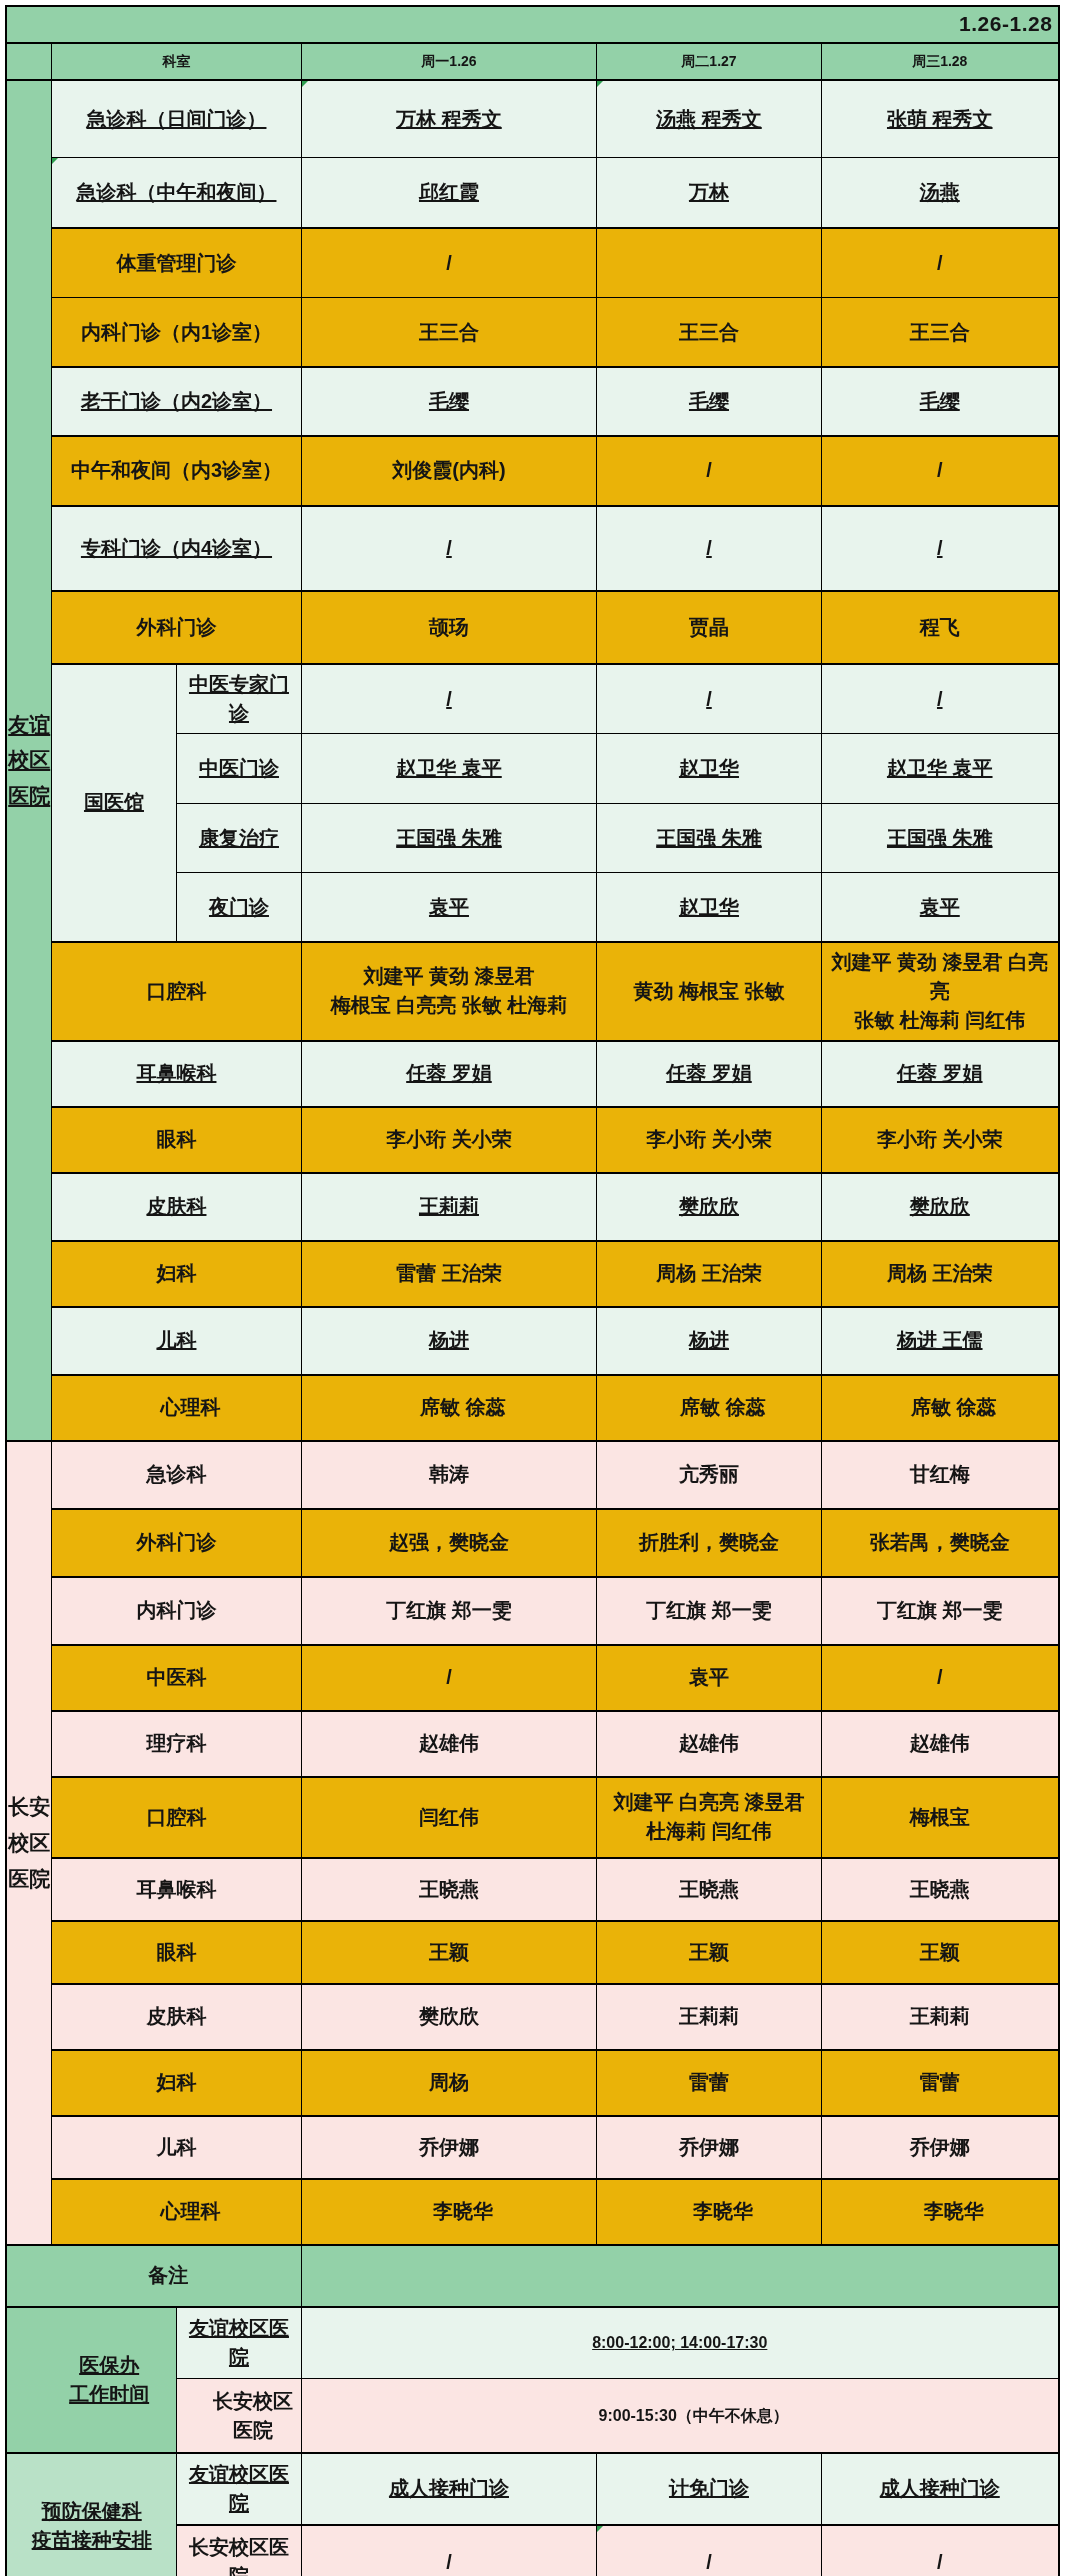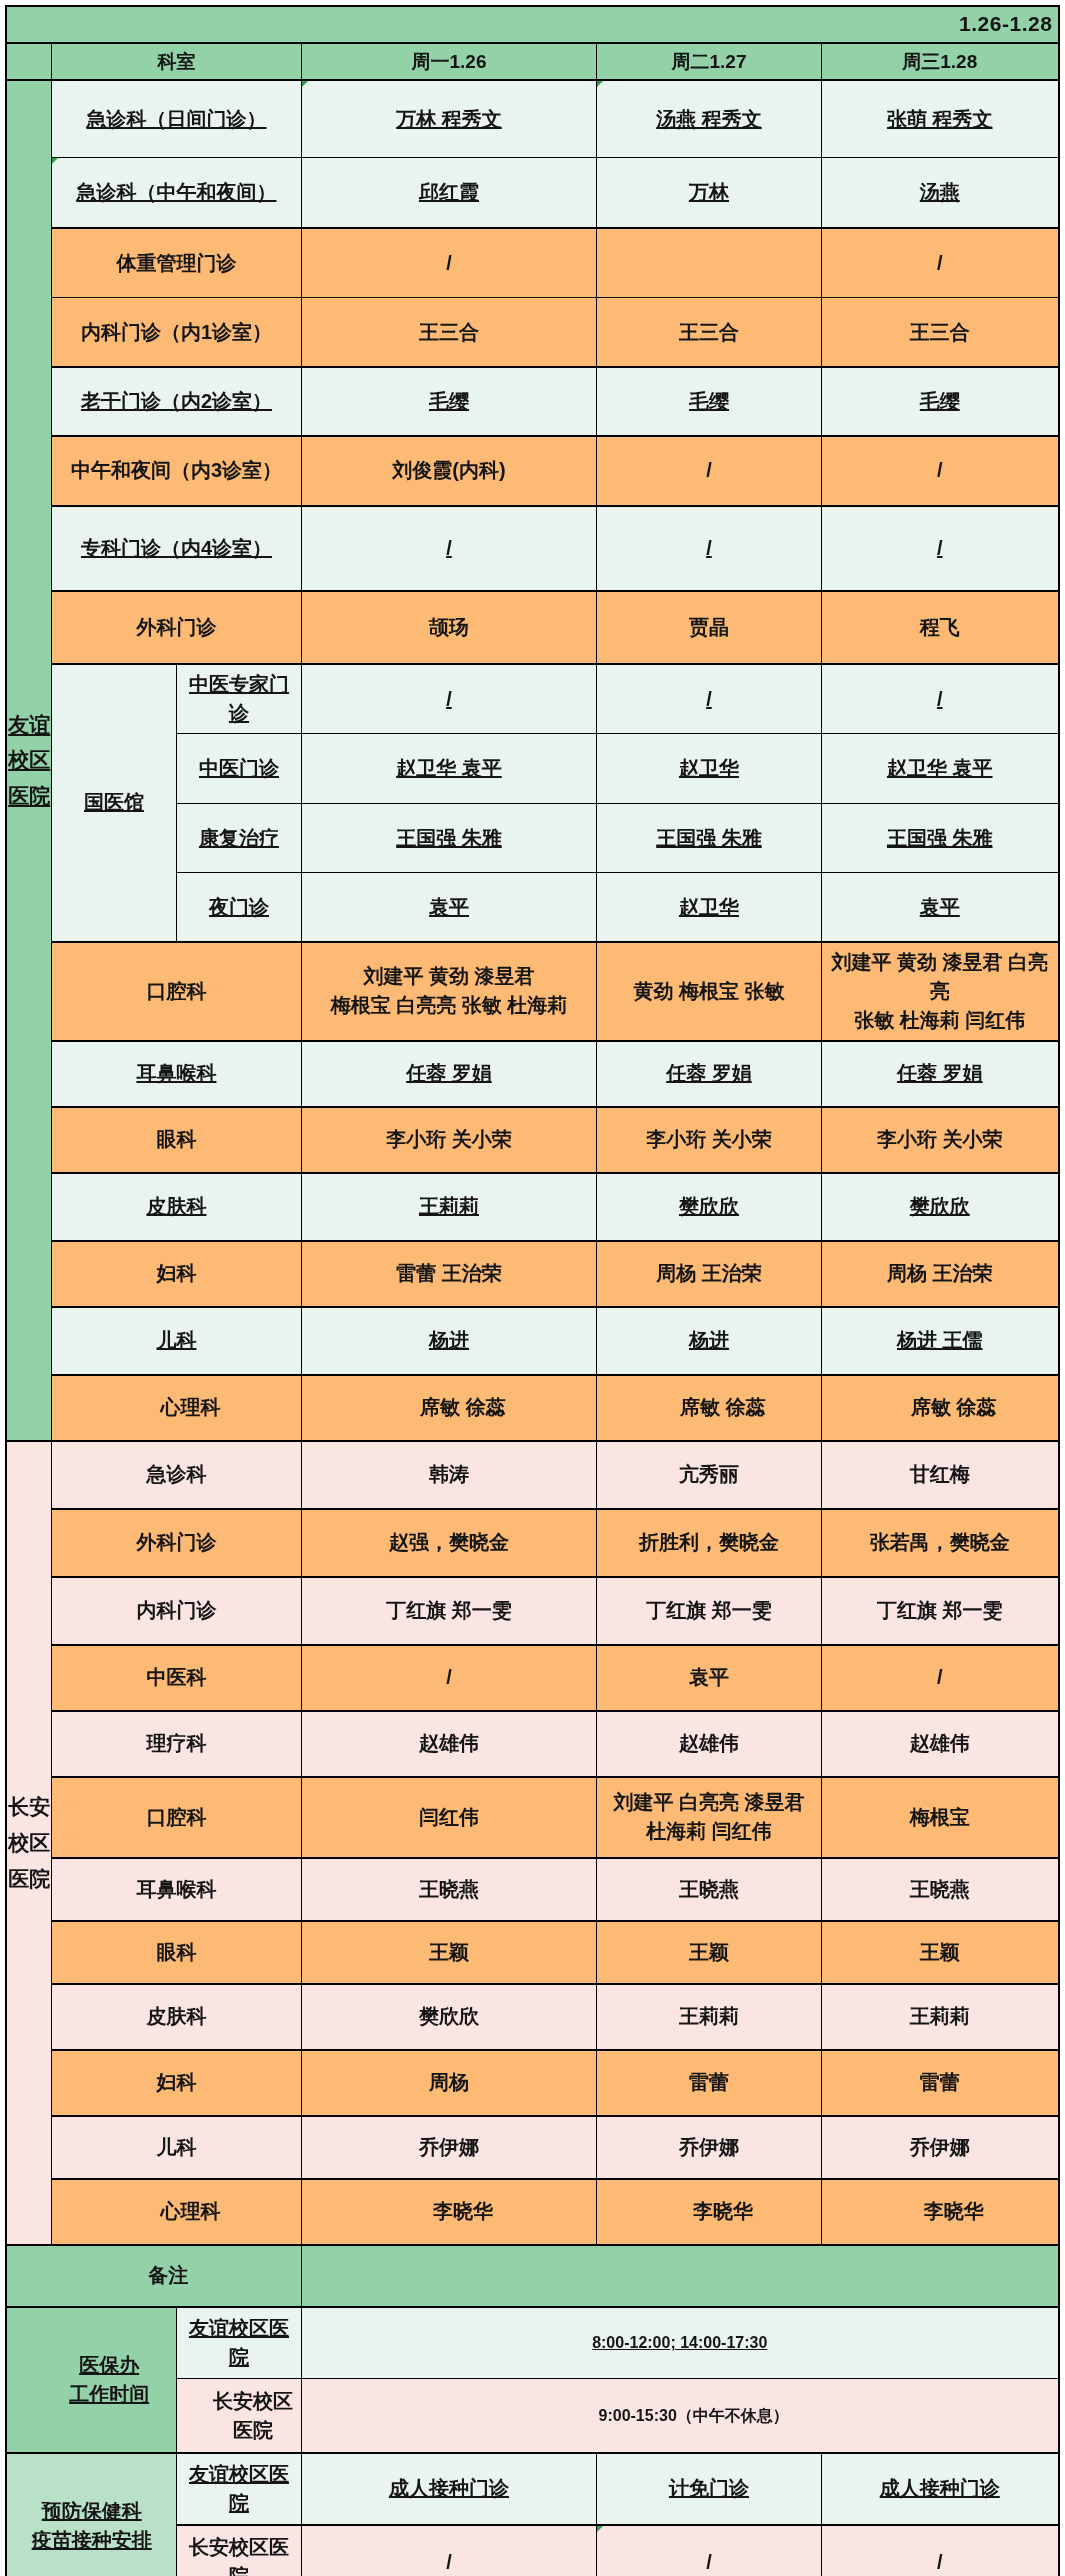--- a/index.html
+++ b/index.html
@@ -28,35 +28,35 @@
     font-size:20px;
     line-height:1.45;
     padding:2.1px 5.2px;
     white-space:pre-line;
     overflow:hidden;
   }
   
   .g{background:var(--green);}
   tr.lg > td{background:var(--row-green);text-decoration:underline;}
   tr.pk > td{background:var(--row-pink);}
-  tr.w  > td{background:#fdba74;}
+  tr.w  > td{background:#eab308;}
   
   td.sbg{background:var(--green) !important;}
   td.sbp{background:var(--row-pink) !important;}
   td.gyg{background:var(--row-green) !important;}
   td.glbl{background:var(--green) !important;padding-left:40px;}
   td.vlbl{background:var(--green-light) !important;}
   
   tr.bb4 > td{border-bottom-width:2.1px;}
   tr.bb5 > td{border-bottom-width:2.6px;padding-left:33px;}
   tr.header-row > td{border-bottom-width:2.6px;}
   tr.title-row > td{border-bottom-width:2.1px;}
   
   .title{font-size:21px;letter-spacing:0.5px;text-align:right;}
-  .hd{font-size:19px;}
+  .hd{font-size:14px;}
   .sb{font-size:21px;line-height:1.7;padding:0;}
   .dept{font-size:20px;}
   .time{font-size:16px;}
   
   .cmt{position:relative;}
   .cmt::before{
     content:"";position:absolute;top:0;left:0;width:0;height:0;
     border-top:6.8px solid var(--cmt);
     border-right:6.8px solid transparent;
   }

